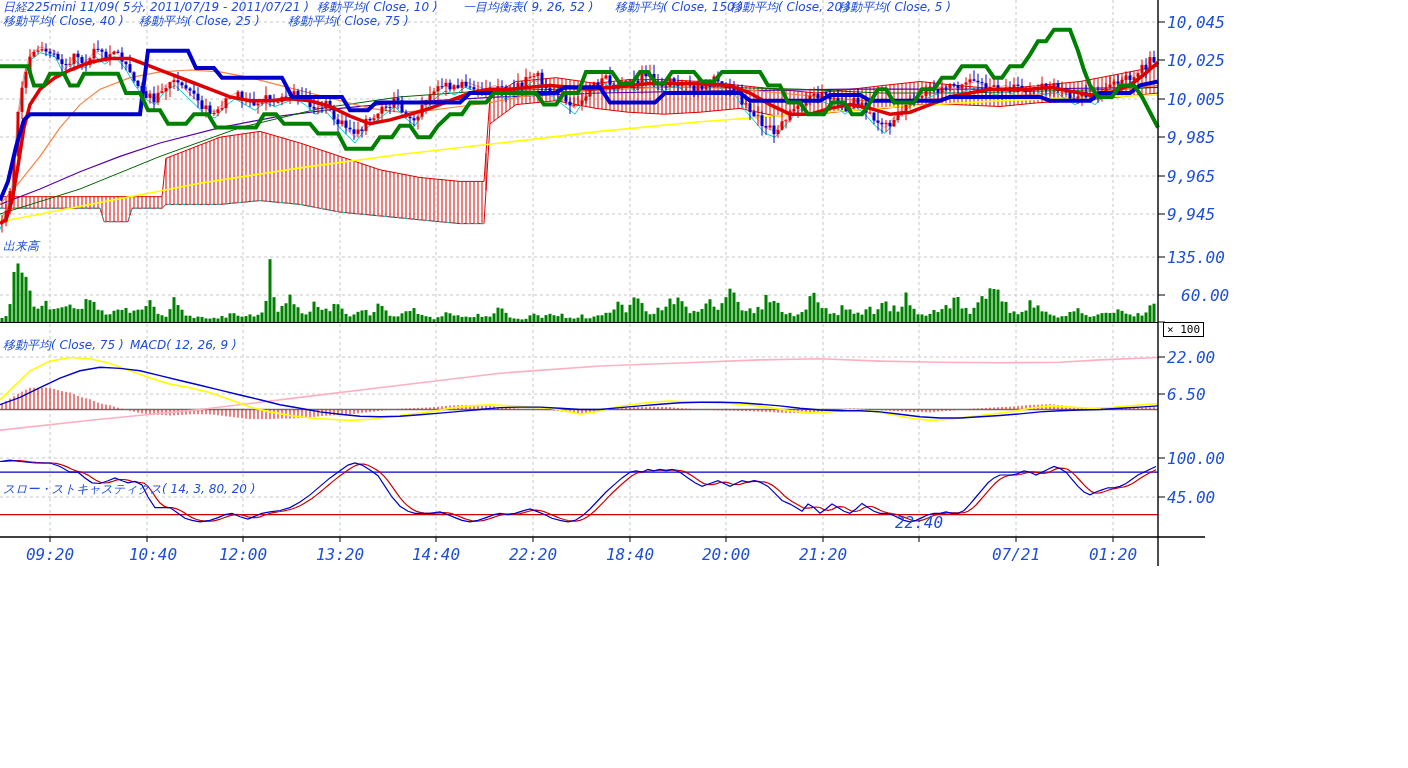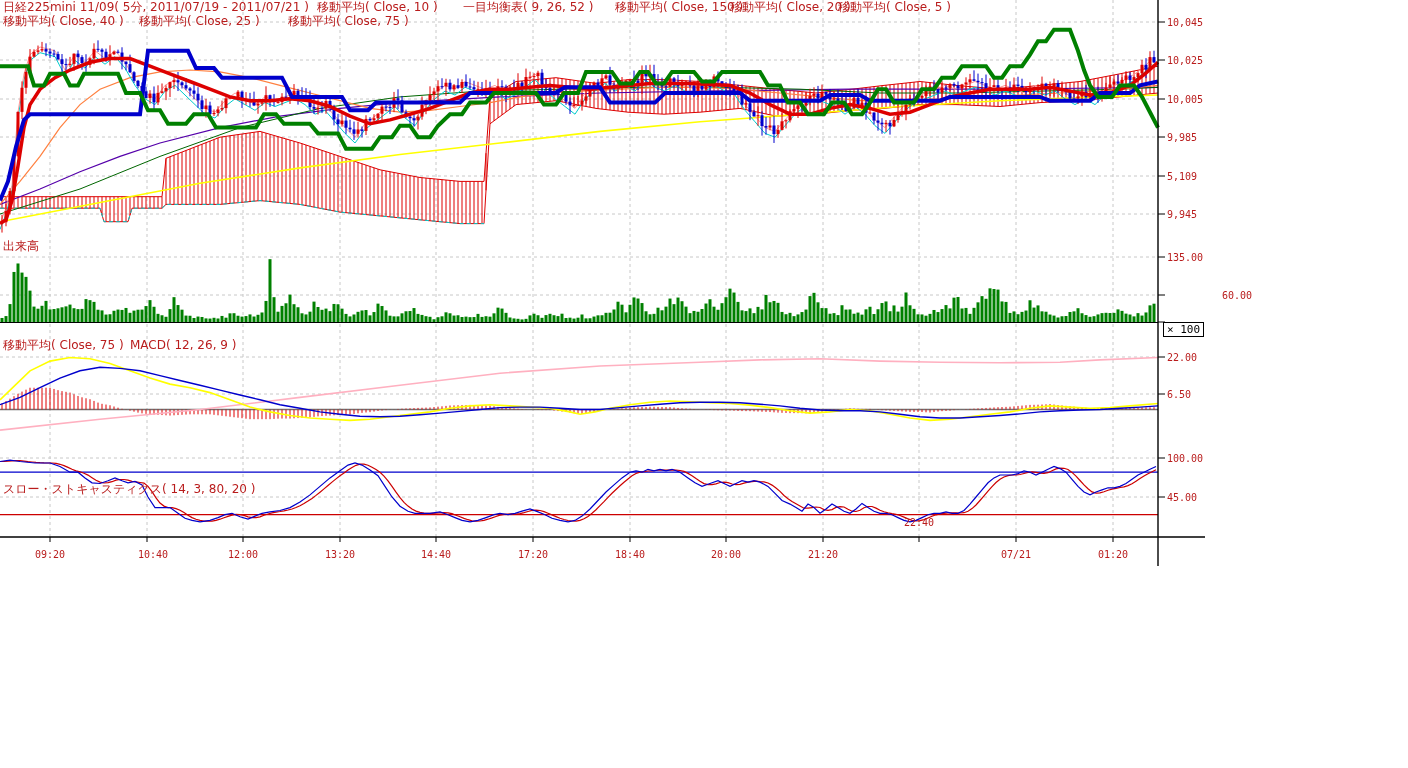--- a/index.html
+++ b/index.html
@@ -1,20 +1,20 @@
 <!DOCTYPE html>
 <html><head>
 <meta charset="utf-8">
 <style>
   html,body{margin:0;padding:0;background:#fff;}
   #win{position:relative;width:1408px;height:768px;background:#fff;overflow:hidden;
        font-family:"DejaVu Sans","Liberation Sans",sans-serif;font-size:12px;color:#000;}
   #cv{position:absolute;left:0;top:0;}
-  .lab{position:absolute;line-height:13px;white-space:nowrap;font-size:12px;color:#b91c1c;}
-  .num{font-family:"DejaVu Sans Mono","Liberation Mono",monospace;font-size:10px;}
+  .lab{position:absolute;line-height:13px;white-space:nowrap;font-size:12px;color:#1d4ed8;font-style:italic;}
+  .num{font-family:"DejaVu Sans Mono","Liberation Mono",monospace;font-size:16px;}
   .tlab{transform:translateX(-50%);}
   #mulbox{position:absolute;border:1px solid #000;background:#fff;
           font-family:"DejaVu Sans Mono","Liberation Mono",monospace;
           font-size:11px;line-height:13px;padding:0 3px;}
 </style>
 </head>
 <body>
 
 <div id="win">
   <svg id="cv" width="1408" height="768">
@@ -1547,34 +1547,34 @@
       <div class="lab " style="left: 139px; top: 15px;">移動平均( Close, 25 )</div>
       <div class="lab " style="left: 288px; top: 15px;">移動平均( Close, 75 )</div>
       <div class="lab " style="left: 3px; top: 240px;">出来高</div>
       <div class="lab " style="left: 3px; top: 339px;">移動平均( Close, 75 )</div>
       <div class="lab " style="left: 130px; top: 339px; text-align: center;">MACD( 12, 26, 9 )</div>
       <div class="lab " style="left: 3px; top: 442px; margin-top: 41px;">スロー・ストキャスティクス( 14, 3, 80, 20 )</div>
       <div class="lab num" style="left: 1167px; top: 16px;">10,045</div>
       <div class="lab num" style="left: 1167px; top: 54px;">10,025</div>
       <div class="lab num" style="left: 1167px; top: 93px;">10,005</div>
       <div class="lab num" style="left: 1167px; top: 131px;">9,985</div>
-      <div class="lab num" style="left: 1167px; top: 170px;">5,109</div>
+      <div class="lab num" style="left: 1167px; top: 170px;">9,965</div>
       <div class="lab num" style="left: 1167px; top: 208px;">9,945</div>
       <div class="lab num" style="left: 1167px; top: 251px;">135.00</div>
-      <div class="lab num" style="left: 1222px; top: 289px; text-align: right;">60.00</div>
+      <div class="lab num" style="left: 1181px; top: 289px; text-align: right;">60.00</div>
       <div class="lab num" style="left: 1167px; top: 351px;">22.00</div>
       <div class="lab num" style="left: 1167px; top: 388px;">6.50</div>
       <div class="lab num" style="left: 1167px; top: 452px;">100.00</div>
       <div class="lab num" style="left: 1167px; top: 491px;">45.00</div>
       <div class="lab num tlab" style="left: 50px; top: 548px;">09:20</div>
       <div class="lab num tlab" style="left: 147px; top: 548px; margin-left: 6px;">10:40</div>
       <div class="lab num tlab" style="left: 243px; top: 548px;">12:00</div>
       <div class="lab num tlab" style="left: 340px; top: 548px;">13:20</div>
       <div class="lab num tlab" style="left: 436px; top: 548px;">14:40</div>
-      <div class="lab num tlab" style="left: 533px; top: 548px;">17:20</div>
+      <div class="lab num tlab" style="left: 533px; top: 548px;">22:20</div>
       <div class="lab num tlab" style="left: 630px; top: 548px;">18:40</div>
       <div class="lab num tlab" style="left: 726px; top: 548px;">20:00</div>
       <div class="lab num tlab" style="left: 823px; top: 548px;">21:20</div>
       <div class="lab num tlab" style="left: 919px; top: 516px;">22:40</div>
       <div class="lab num tlab" style="left: 1016px; top: 548px;">07/21</div>
       <div class="lab num tlab" style="left: 1113px; top: 548px;">01:20</div>
     </div>
   <div id="mulbox" style="left:1163px;top:322px;">× 100</div>
 </div>
 

